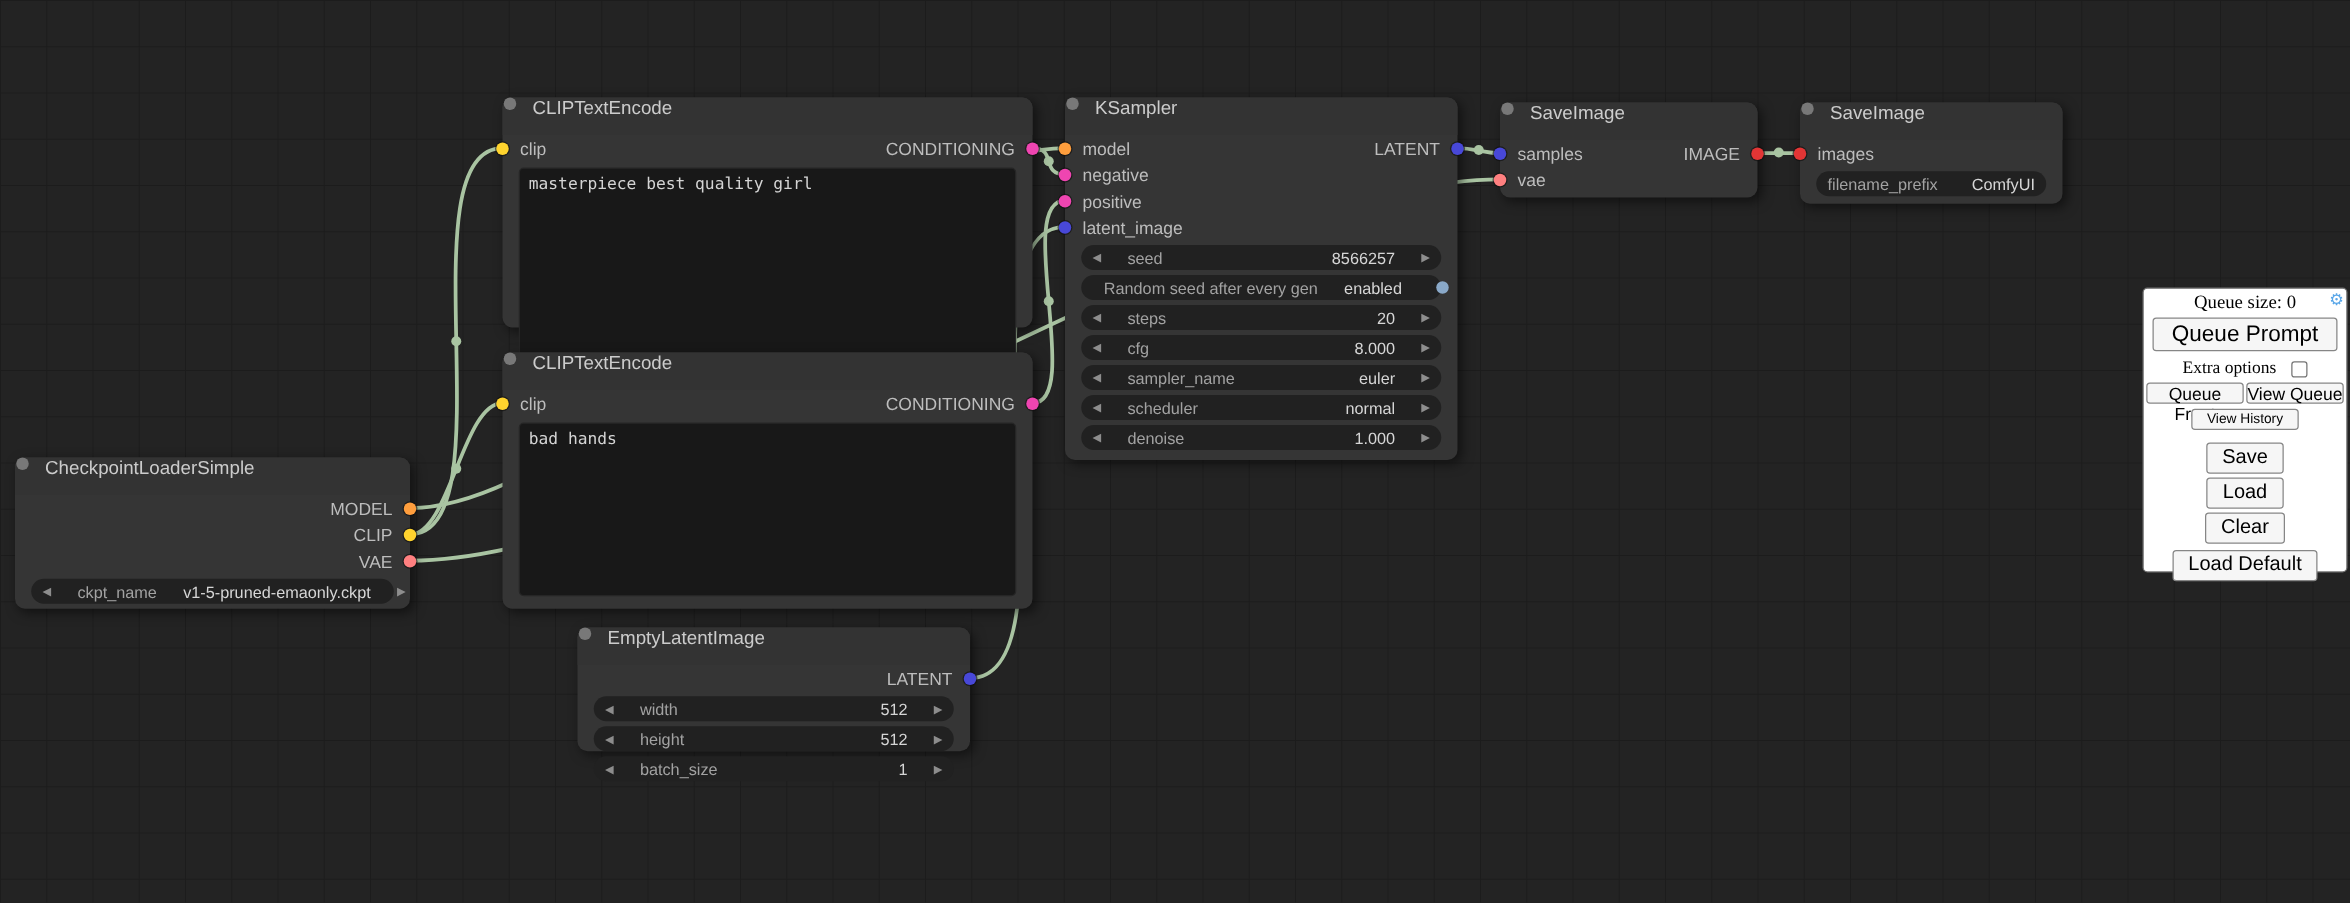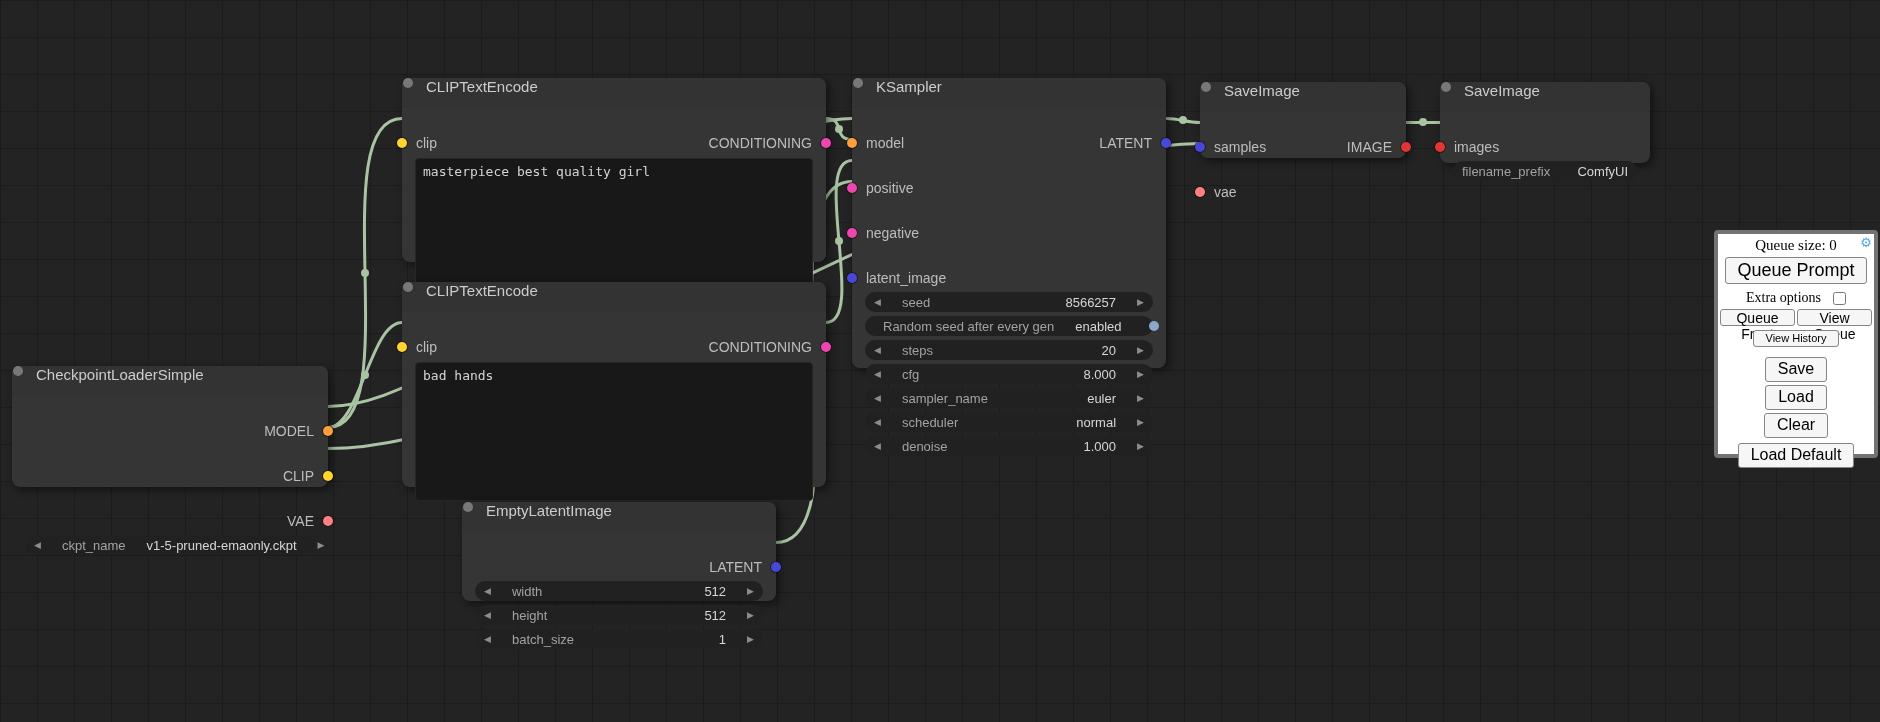--- a/index.html
+++ b/index.html
@@ -17,42 +17,42 @@
   #links g.wires{stroke:#a9c4a2;fill:none;stroke-width:3;stroke-linecap:round;}
   #links g.middots{fill:#a9c4a2;stroke:none;}
 
   .node{position:absolute;z-index:1;background:#353535;border-radius:8px;
     box-shadow:3px 3px 9px rgba(0,0,0,.5);color:#b9b9b9;}
   .node-title{height:30px;display:flex;align-items:flex-start;gap:13px;padding:0 1px;
     background:#333333;border-radius:8px 8px 0 0;color:#cccccc;font-size:15px;white-space:nowrap;}
   .title-dot{width:10px;height:10px;border-radius:50%;background:#787878;flex:none;}
 
   .srow{position:relative;height:21px;display:flex;align-items:center;padding:0 14px;
-    font-size:14px;color:#bdbdbd;white-space:nowrap;margin-top:24px;}
+    font-size:14px;color:#bdbdbd;white-space:nowrap;}
   .in-label{margin-right:auto;}
   .out-label{margin-left:auto;}
   .dot{position:absolute;width:10px;height:10px;border-radius:50%;top:50%;transform:translateY(-50%);
     box-shadow:0 0 0 1px rgba(15,15,15,.6);}
   .dot.in{left:-5px;}
   .dot.out{right:-5px;}
 
   .widget{height:20px;margin:4px 13px;background:#212121;border-radius:10px;display:flex;align-items:center;
     padding:0 9px;font-size:13px;color:#a2a2a2;gap:21px;white-space:nowrap;}
   .widget .arrow{font-size:9px;color:#8d8d8d;line-height:1;}
   .widget .wvalue{margin-left:auto;color:#d6d6d6;}
   .widget.toggle{padding-left:18px;}
   .toggle-dot{width:10px;height:10px;border-radius:50%;flex:none;margin-left:6px;}
 
   .prompt{display:block;width:calc(100% - 26px);margin:5px 13px 10px;background:#181818;
     border:1px solid #262626;border-radius:4px;resize:none;color:#d4d4d4;
     font-family:"DejaVu Sans Mono", monospace;font-size:13px;padding:5px 7px;
     box-sizing:border-box;overflow:hidden;}
 
   
-  .menu{position:absolute;z-index:2;background:#ffffff;color:#000;border:4px solid #737373;
+  .menu{position:absolute;z-index:2;background:#ffffff;color:#000;border:1px solid #737373;
     border-radius:4px;font-family:"Liberation Serif", serif;text-align:center;box-sizing:border-box;}
   .menu-header{position:relative;font-size:15px;padding:3px 0 2px;}
   .gear{position:absolute;right:2px;top:1px;font-size:13px;color:#58a6e8;cursor:pointer;}
   .menu button{font-family:"Liberation Sans", sans-serif;background:#f6f6f6;border:1px solid #868686;
     border-radius:3px;color:#000;cursor:pointer;}
   .queue-btn{display:block;width:calc(100% - 14px);margin:1px auto 5px;height:27px;font-size:18px;}
   .extra-row{display:flex;align-items:center;justify-content:center;gap:12px;font-size:14px;height:18px;margin-bottom:2px;}
   .extra-row input{width:13px;height:13px;margin:0;}
   .pair-row{display:flex;gap:2px;padding:0 2px;margin-bottom:2px;}
   .pair-row button{flex:1;height:17px;font-size:14px;padding:0;}
@@ -151,25 +151,25 @@
       <span>KSampler</span>
     </div>
     <div class="srow">
       <span class="dot in" style="background-color: rgb(255, 158, 61);"></span>
       <span class="in-label">model</span>
       <span class="out-label">LATENT</span>
       <span class="dot out" style="background-color: rgb(72, 72, 216);"></span>
     </div>
     <div class="srow">
       <span class="dot in" style="background-color: rgb(239, 69, 177);"></span>
+      <span class="in-label">negative</span>
+    </div>
+    <div class="srow">
+      <span class="dot in" style="background-color: rgb(239, 69, 177);"></span>
       <span class="in-label">positive</span>
-    </div>
-    <div class="srow">
-      <span class="dot in" style="background-color: rgb(239, 69, 177);"></span>
-      <span class="in-label">negative</span>
     </div>
     <div class="srow">
       <span class="dot in" style="background-color: rgb(72, 72, 216);"></span>
       <span class="in-label">latent_image</span>
     </div>
     <div class="widget">
       <span class="arrow">◀</span>
       <span>seed</span>
       <span class="wvalue">8566257</span>
       <span class="arrow">▶</span>

